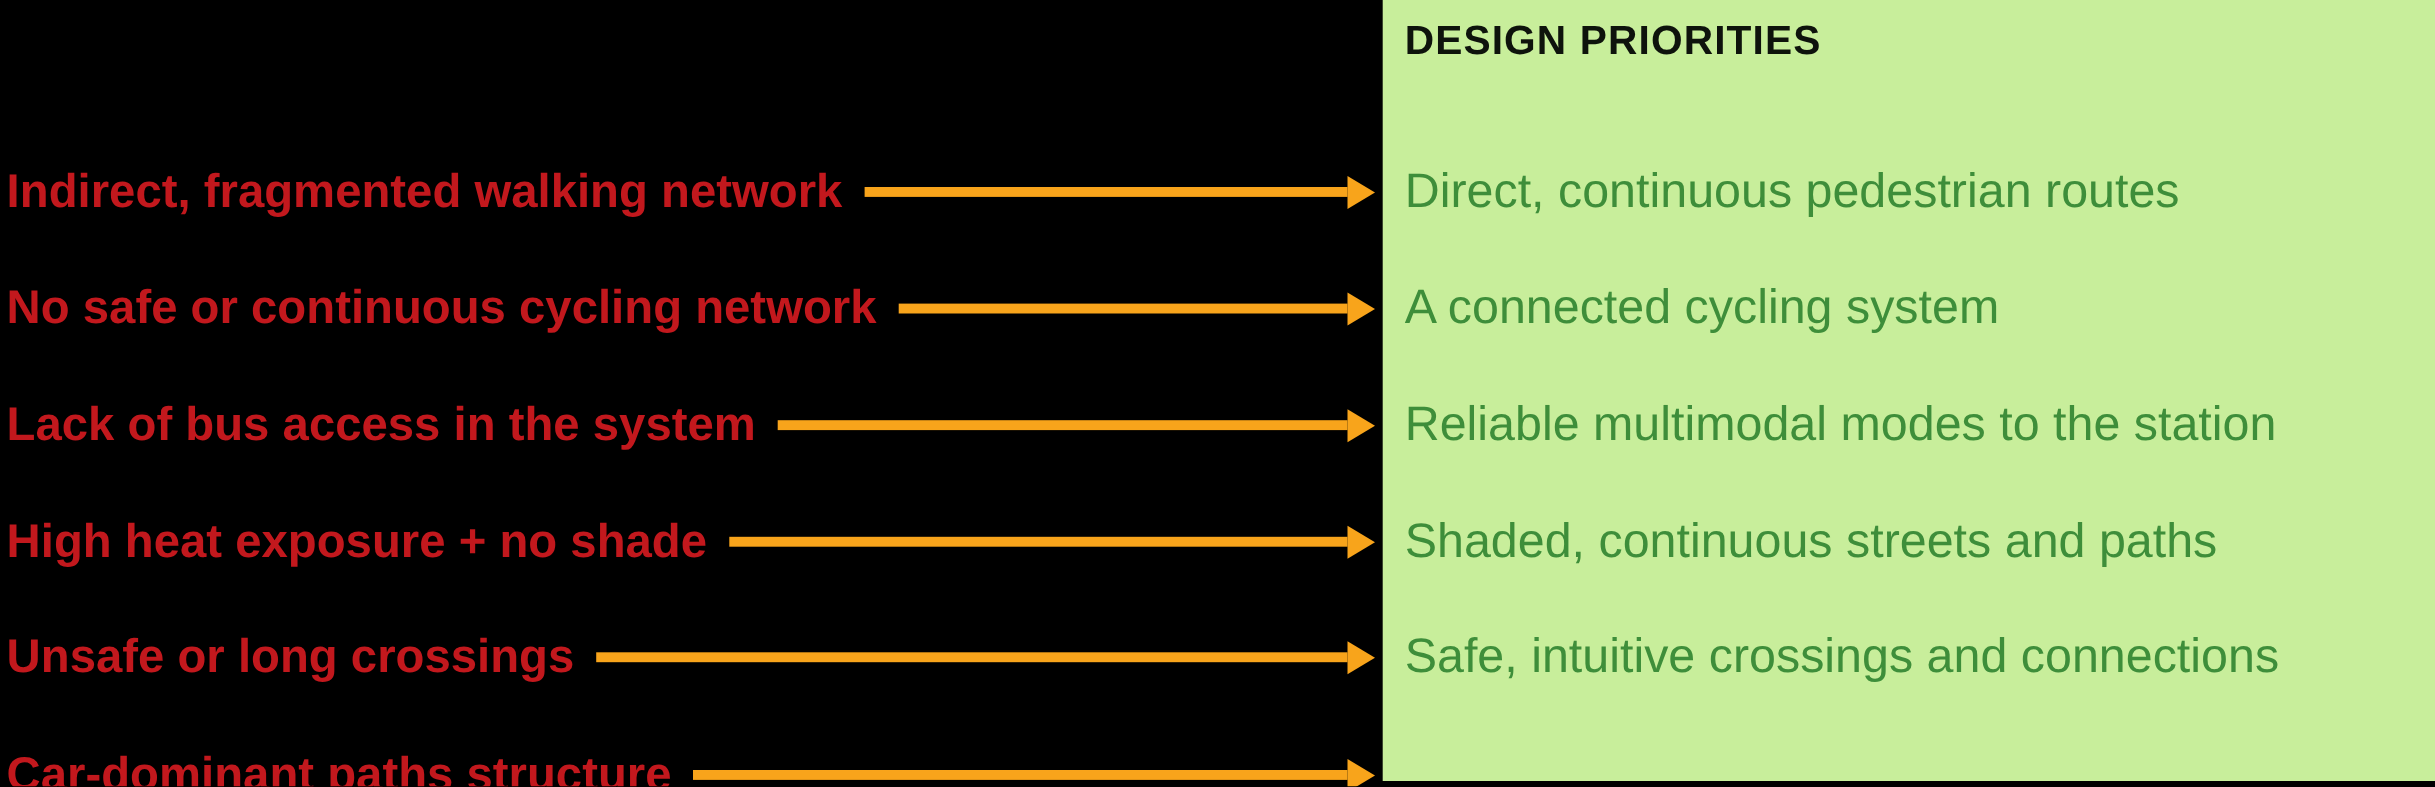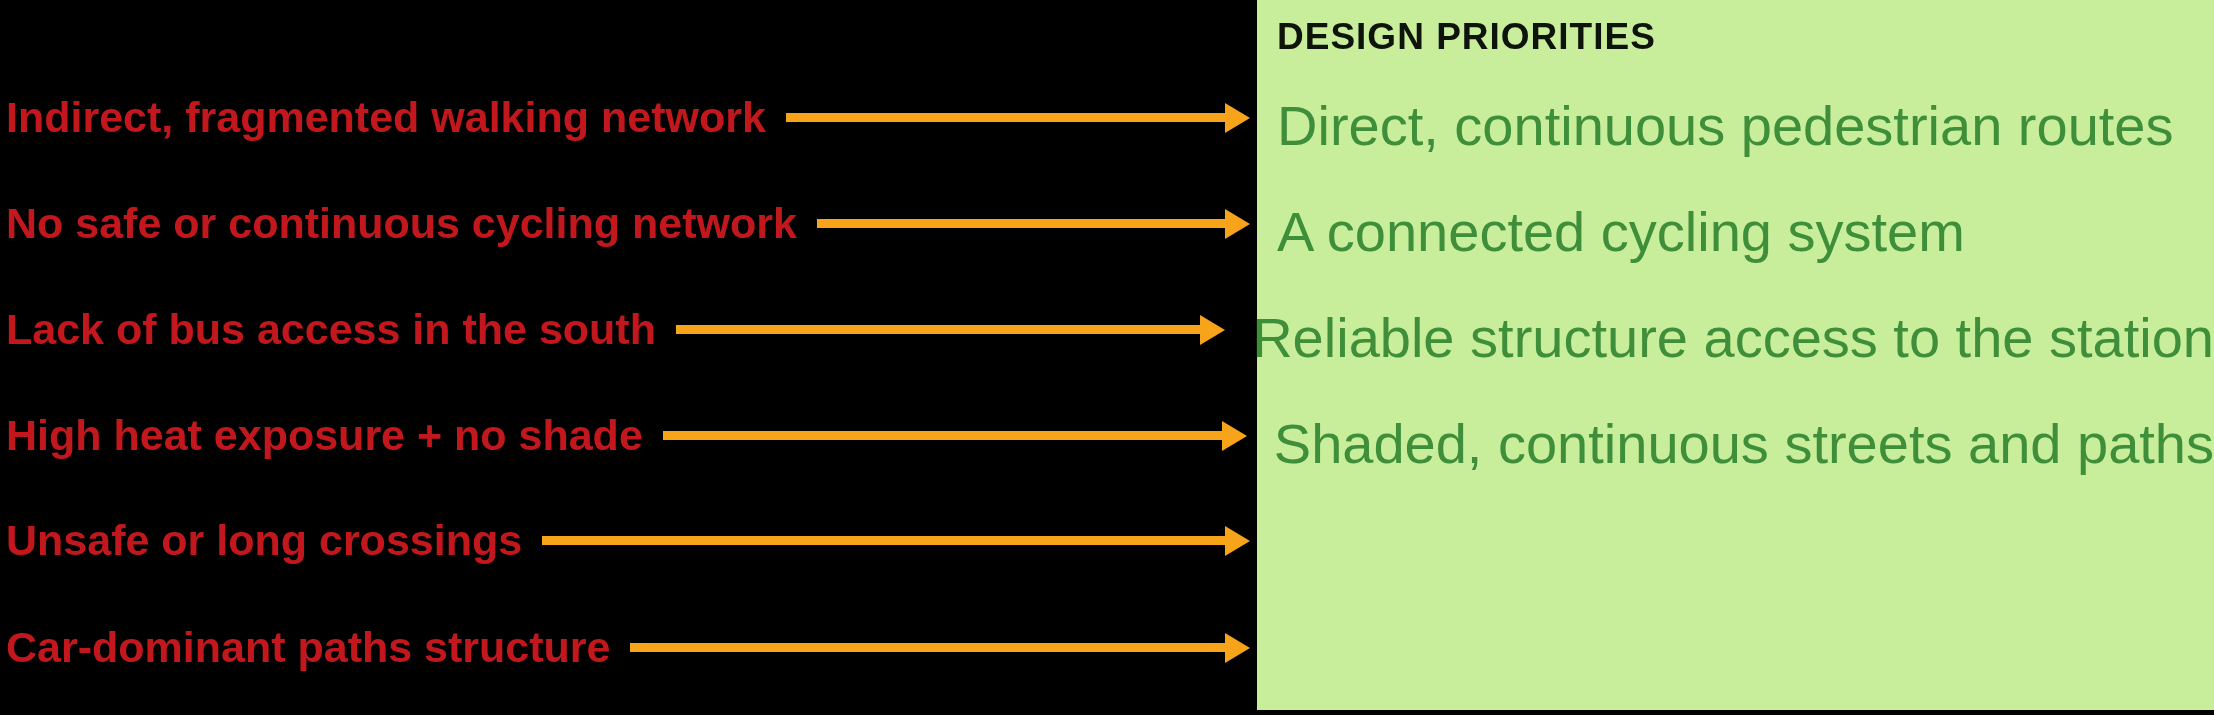--- a/index.html
+++ b/index.html
@@ -32,21 +32,21 @@
     letter-spacing: 1px;
     color: var(--title-text, #0E130C);
     white-space: nowrap;
   }
   .row {
     position: absolute;
     left: 0;
     right: 0;
     height: 106px;
     display: flex;
-    align-items: flex-start;
+    align-items: flex-end;
   }
   .left-zone {
     width: 1250px;
     display: flex;
     align-items: center;
   }
   .problem {
     color: var(--problem-text, #C2181D);
     font-weight: bold;
     font-size: 43px;
@@ -69,21 +69,21 @@
     height: 0;
     border-left: 25px solid var(--arrow, #F8A41B);
     border-top: 15px solid transparent;
     border-bottom: 15px solid transparent;
   }
   .right-zone {
     padding-left: 27px;
   }
   .priority {
     color: var(--priority-text, #3E8E3A);
-    font-size: 56px;
+    font-size: 44px;
     font-weight: 400;
     white-space: nowrap;
   }
 </style>
 </head>
 <body>
 
 <div class="canvas">
 
   <div class="panel"></div>
@@ -111,28 +111,28 @@
         <div class="arrow-head"></div>
       </div>
     </div>
     <div class="right-zone">
       <span class="priority">A connected cycling system</span>
     </div>
   </div>
 
   <div class="row" style="top:305px">
     <div class="left-zone">
-      <span class="problem">Lack of bus access in the south</span>
+      <span class="problem">Lack of bus access in the system</span>
       <div class="arrow">
         <div class="arrow-line"></div>
         <div class="arrow-head"></div>
       </div>
     </div>
     <div class="right-zone">
-      <span class="priority">Reliable structure access to the station</span>
+      <span class="priority">Reliable multimodal modes to the station</span>
     </div>
   </div>
 
   <div class="row" style="top:411px">
     <div class="left-zone">
       <span class="problem">High heat exposure + no shade</span>
       <div class="arrow">
         <div class="arrow-line"></div>
         <div class="arrow-head"></div>
       </div>
@@ -143,20 +143,23 @@
   </div>
 
   <div class="row" style="top:516px">
     <div class="left-zone">
       <span class="problem">Unsafe or long crossings</span>
       <div class="arrow">
         <div class="arrow-line"></div>
         <div class="arrow-head"></div>
       </div>
     </div>
+    <div class="right-zone">
+      <span class="priority">Safe, intuitive crossings and connections</span>
+    </div>
   </div>
 
   <div class="row" style="top:623px">
     <div class="left-zone">
       <span class="problem">Car-dominant paths structure</span>
       <div class="arrow">
         <div class="arrow-line"></div>
         <div class="arrow-head"></div>
       </div>
     </div>

